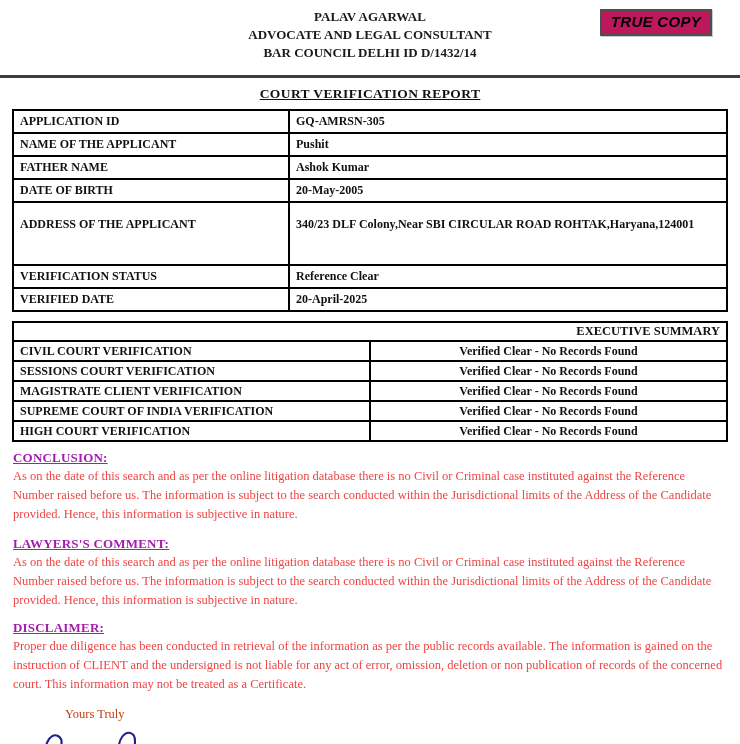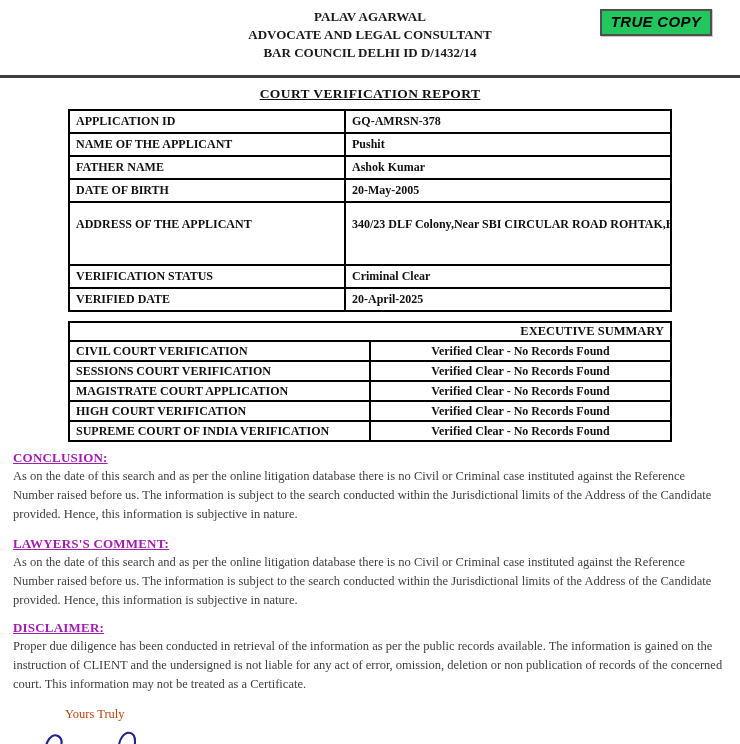--- a/index.html
+++ b/index.html
@@ -19,21 +19,21 @@
     font-weight:bold;
     font-size:13px;
     line-height:18px;
     color:#1a1a1a;
   }
   .stamp-box{
     position:absolute;
     top:9px;right:28px;
     border:2px solid #4f4f4f;
     padding:2px 9px 3px 9px;
-    background:#22c55e;
+    background:#be185d;
     box-shadow:1px 1px 0 #c9c9c9;
   }
   .stamp-box span{
     font-family:"Liberation Sans", sans-serif;
     font-style:italic;
     font-weight:600;
     font-size:15px;
     color:#000;
     letter-spacing:.3px;
   }
@@ -47,21 +47,21 @@
     text-align:center;
     margin:7px 0 5px 0;
     font-size:13.5px;
     font-weight:bold;
     letter-spacing:.4px;
   }
   .doc-title span{text-decoration:underline;}
   
   table{
     border-collapse:collapse;
-    width:604px;
+    width:716px;
     margin:7px auto;
     table-layout:fixed;
   }
   td{
     border:2px solid #000;
     font-size:12px;
     font-weight:bold;
     padding:1px 6px;
     overflow:hidden;
     white-space:nowrap;
@@ -80,21 +80,21 @@
     font-size:13px;
     font-weight:bold;
     text-decoration:underline;
     letter-spacing:.2px;
     color:#a21caf;
   }
   .sec-p{
     margin:1px 14px 0 13px;
     font-size:12.5px;
     line-height:19px;
-    color:#404040;
+    color:#ef4444;
   }
   
   .yours{
     margin:13px 0 0 65px;
     font-size:12.5px;
     color:#c2410c;
   }
   .sig-wrap{margin:2px 0 0 34px;height:58px;}
 </style>
 </head>
@@ -115,41 +115,41 @@
   <hr class="top-rule">
 
   <div class="doc-title">
     <span>COURT VERIFICATION REPORT</span>
   </div>
 
   <table class="t1">
     <tbody>
         <tr>
       <td class="lbl">APPLICATION ID</td>
-      <td class="val">GQ-AMRSN-378</td>
+      <td class="val">GQ-AMRSN-305</td>
     </tr>
     <tr>
       <td class="lbl">NAME OF THE APPLICANT</td>
       <td class="val">Pushit</td>
     </tr>
     <tr>
       <td class="lbl">FATHER NAME</td>
       <td class="val">Ashok Kumar</td>
     </tr>
     <tr>
       <td class="lbl">DATE OF BIRTH</td>
       <td class="val">20-May-2005</td>
     </tr>
     <tr class="tall">
       <td class="lbl">ADDRESS OF THE APPLICANT</td>
       <td class="val">340/23 DLF Colony,Near SBI CIRCULAR ROAD ROHTAK,Haryana,124001</td>
     </tr>
     <tr>
       <td class="lbl">VERIFICATION STATUS</td>
-      <td class="val">Criminal Clear</td>
+      <td class="val">Reference Clear</td>
     </tr>
     <tr>
       <td class="lbl">VERIFIED DATE</td>
       <td class="val">20-April-2025</td>
     </tr>
   </tbody>
     </table>
 
   <table class="t2">
     <tbody>
@@ -158,29 +158,29 @@
     </tr>
     <tr>
       <td class="lbl">CIVIL COURT VERIFICATION</td>
       <td class="val">Verified Clear - No Records Found</td>
     </tr>
     <tr>
       <td class="lbl">SESSIONS COURT VERIFICATION</td>
       <td class="val">Verified Clear - No Records Found</td>
     </tr>
     <tr>
-      <td class="lbl">MAGISTRATE COURT APPLICATION</td>
+      <td class="lbl">MAGISTRATE CLIENT VERIFICATION</td>
+      <td class="val">Verified Clear - No Records Found</td>
+    </tr>
+    <tr>
+      <td class="lbl">SUPREME COURT OF INDIA VERIFICATION</td>
       <td class="val">Verified Clear - No Records Found</td>
     </tr>
     <tr>
       <td class="lbl">HIGH COURT VERIFICATION</td>
-      <td class="val">Verified Clear - No Records Found</td>
-    </tr>
-    <tr>
-      <td class="lbl">SUPREME COURT OF INDIA VERIFICATION</td>
       <td class="val">Verified Clear - No Records Found</td>
     </tr>
   </tbody>
     </table>
 
   <div class="sec-h">CONCLUSION:</div>
   <div class="sec-p">As on the date of this search and as per the online litigation database there is no Civil or Criminal case instituted against the Reference Number raised before us. The information is subject to the search conducted within the Jurisdictional limits of the Address of the Candidate provided. Hence, this information is subjective in nature.</div>
 
   <div class="sec-h" style="margin-top:12px;">LAWYERS'S COMMENT:</div>
   <div class="sec-p">As on the date of this search and as per the online litigation database there is no Civil or Criminal case instituted against the Reference Number raised before us. The information is subject to the search conducted within the Jurisdictional limits of the Address of the Candidate provided. Hence, this information is subjective in nature.</div>

